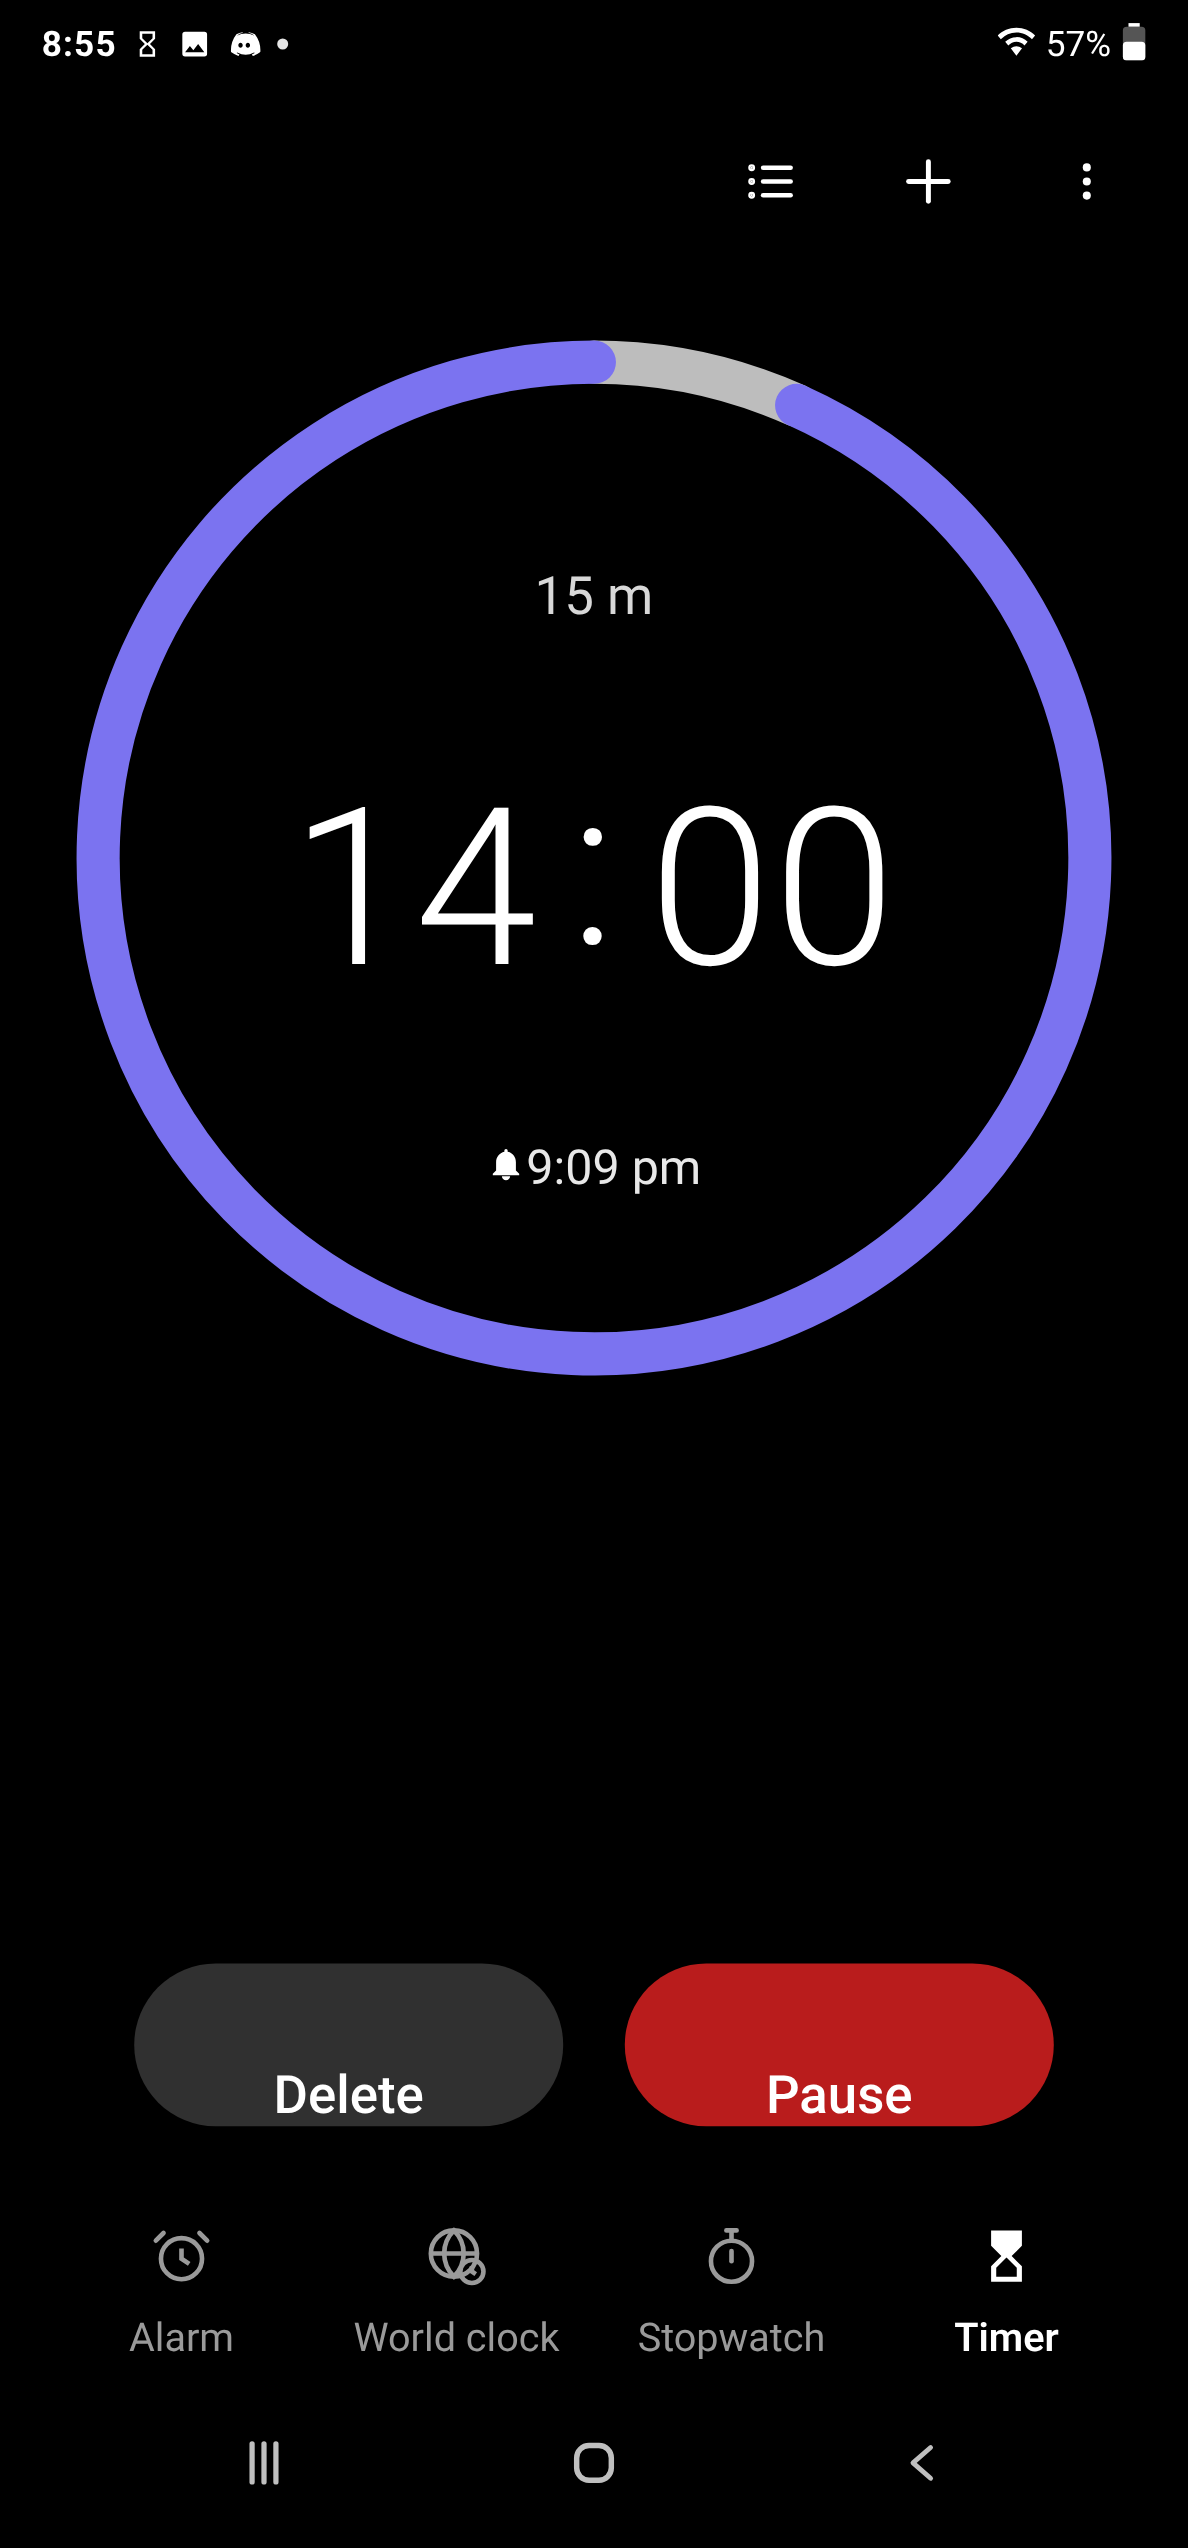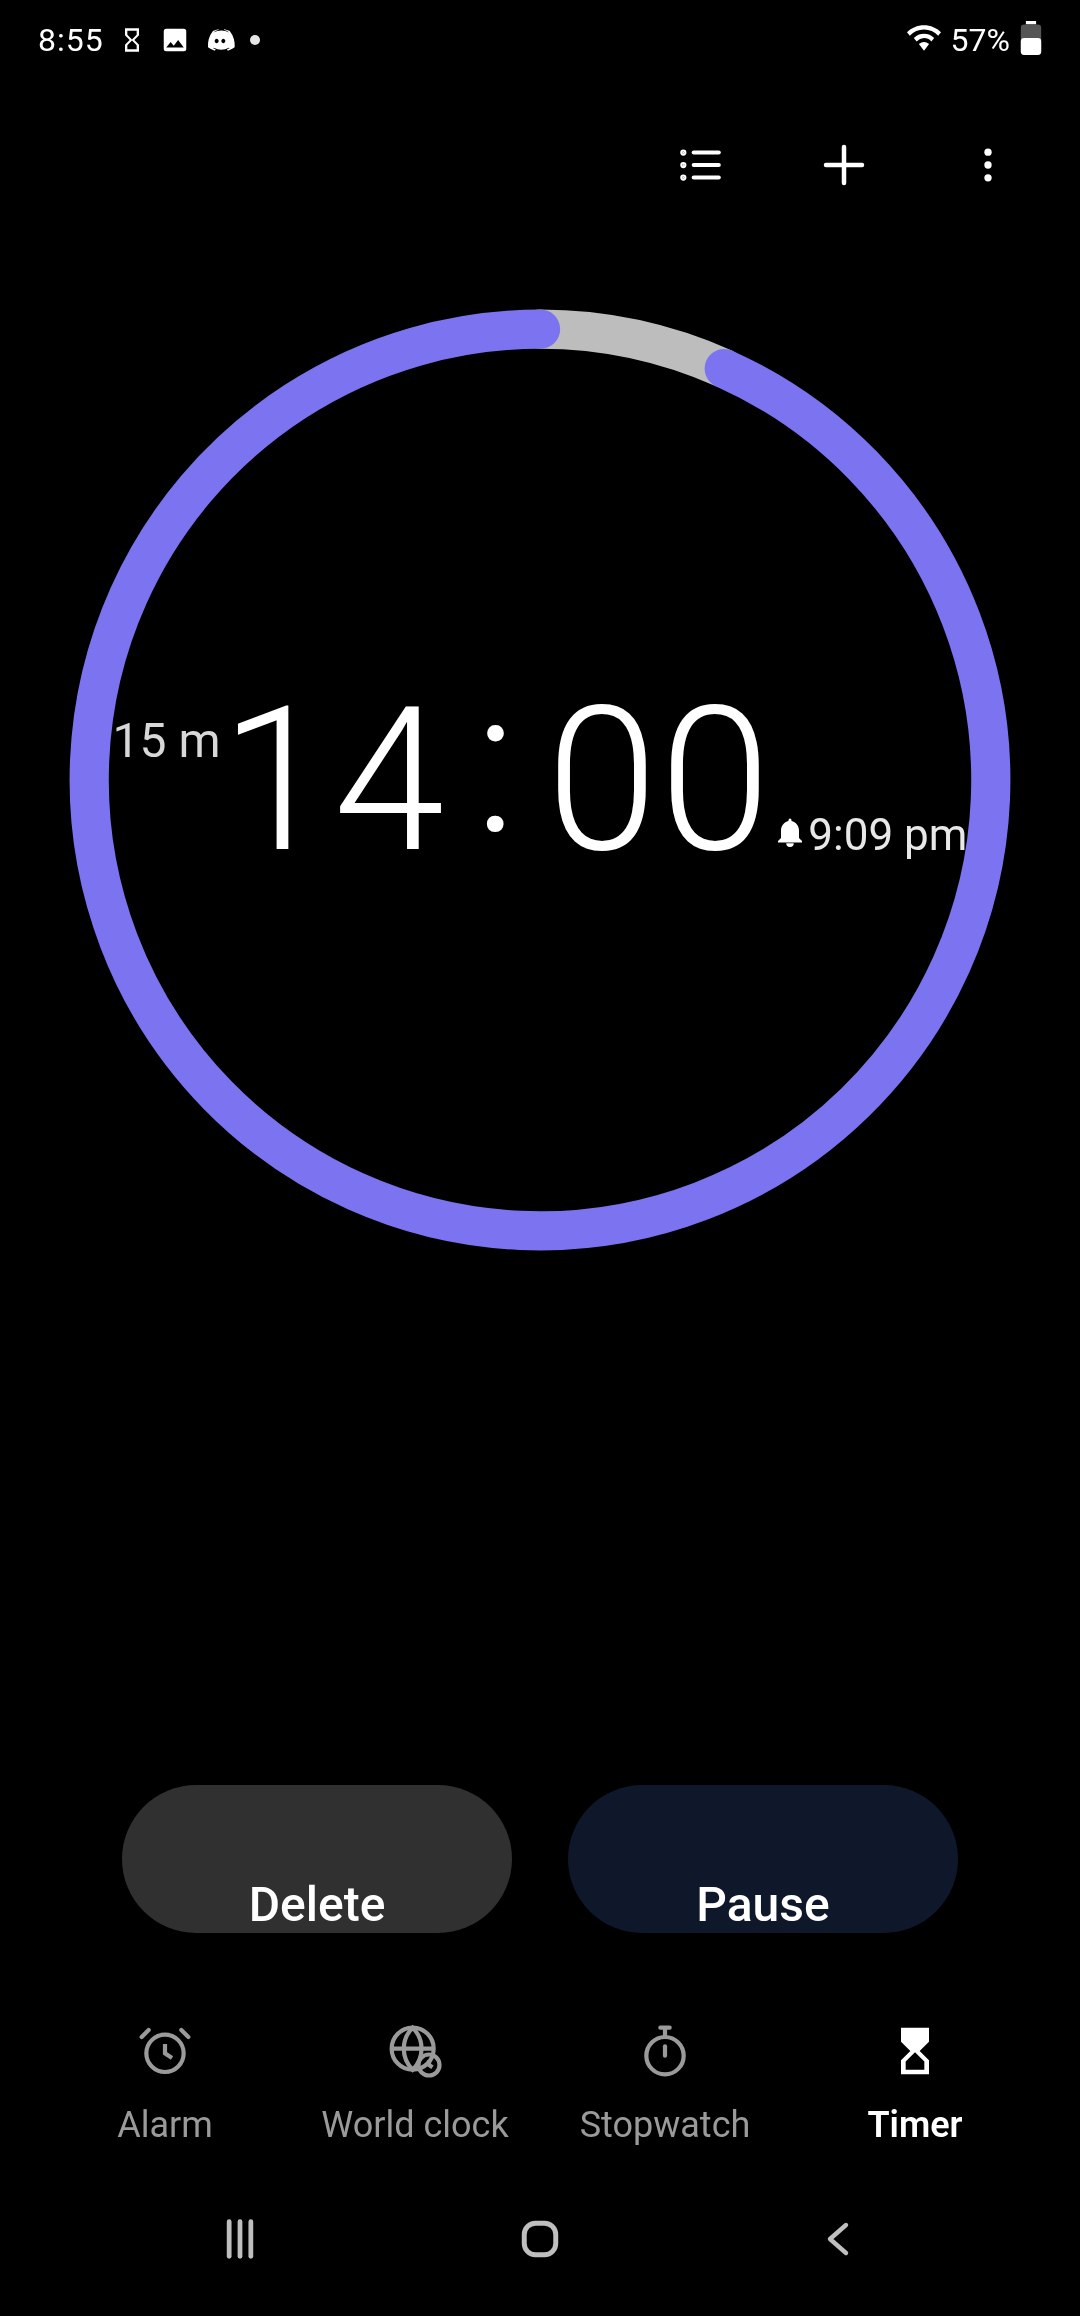--- a/index.html
+++ b/index.html
@@ -21,21 +21,21 @@
     .status-bar {
       height: 80px;
       display: flex;
       align-items: center;
       justify-content: space-between;
       padding: 0 38px;
       font-size: 32px;
     }
     .status-left { display: flex; align-items: center; gap: 14px; }
     .status-right { display: flex; gap: 10px; }
-    .status-left .time { font-weight: 400; letter-spacing: 1px; }
+    .status-left .time { font-weight: 700; letter-spacing: 1px; }
     .sb-icon { display: inline-flex; }
     .dot { width: 10px; height: 10px; border-radius: 50%; background: #fff; opacity: .9; }
 
     
     .top-toolbar {
       height: 170px;
       display: flex;
       justify-content: flex-end;
       align-items: center;
       padding-right: 60px;
@@ -46,21 +46,21 @@
     
     .ring-area {
       display: flex;
       justify-content: center;
       padding-top: 40px;
     }
     .ring-wrap { position: relative; width: 980px; height: 980px; }
     .ring-wrap svg { width: 100%; height: 100%; }
     .ring-content {
       position: absolute; inset: 0;
-      display: flex; flex-direction: row; align-items: center; justify-content: center;
+      display: flex; flex-direction: column; align-items: center; justify-content: center;
     }
     .total-label { font-size: 48px; color: #d8d8d8; margin-bottom: 120px; margin-top: 40px; }
     .time-remaining { font-size: 200px; font-weight: 300; letter-spacing: 2px; display: flex; }
     .time-remaining .colon { padding: 0 28px; position: relative; top: -18px; }
     .end-row { margin-top: 110px; display: flex; align-items: flex-end; font-size: 44px; color: #e8e8e8; }
 
     
     .btn-row {
       display: flex;
       justify-content: center;
@@ -68,21 +68,21 @@
       margin-top: auto;
       padding-bottom: 60px;
     }
     .pill-btn {
       width: 390px; height: 148px;
       border-radius: 74px;
       display: flex; align-items: flex-end; justify-content: center;
       font-size: 48px; font-weight: 500;
     }
     .btn-delete { background: #303030; color: #fff; }
-    .btn-pause  { background: #0f172a; color: #fff; }
+    .btn-pause  { background: #b91c1c; color: #fff; }
 
     
     .tab-bar {
       display: flex;
       justify-content: space-around;
       align-items: flex-end;
       padding: 30px 40px 40px;
     }
     .tab {
       display: flex; flex-direction: column; align-items: center; gap: 16px;

